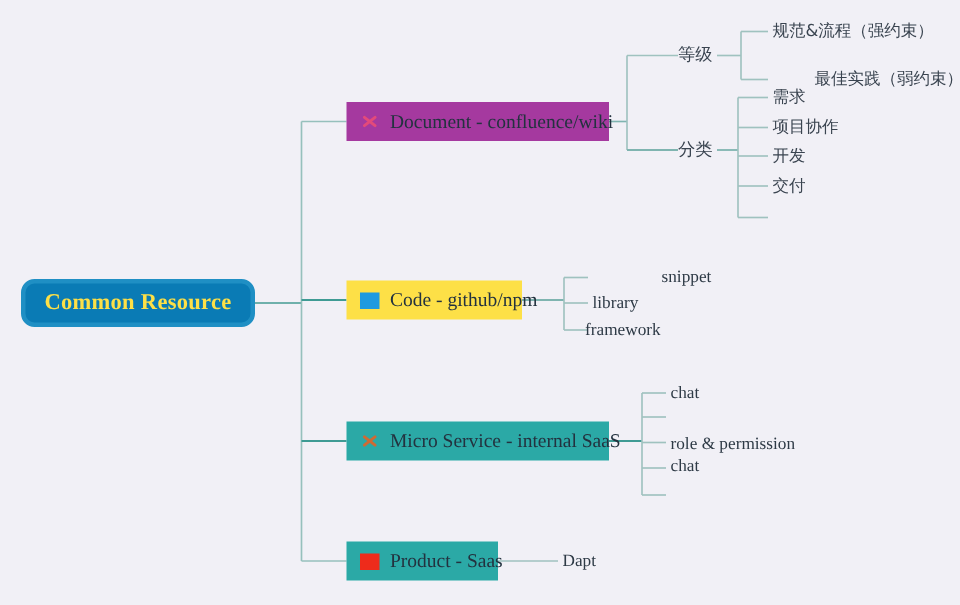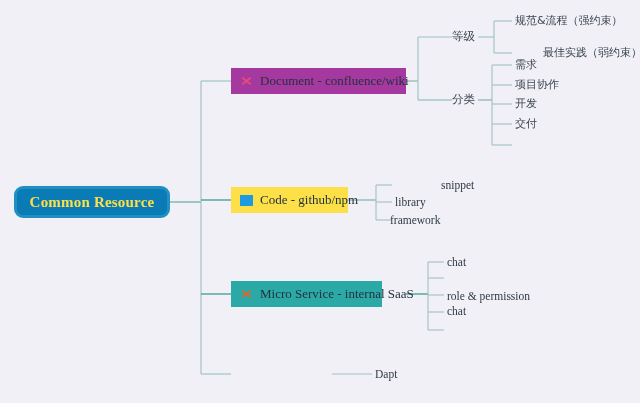--- a/index.html
+++ b/index.html
@@ -96,21 +96,21 @@
     left: 231px;
     top: 187px;
     width: 117px;
     background: #fde047;
   }
   #node-code .chip { background: #1e9ae0; }
 
   #node-micro {
     left: 231px;
     top: 281px;
-    width: 151px;
+    width: 175px;
     background: #2ba9a6;
   }
   #node-micro .glyph i { background: #cf6a33; }
 
   #node-product {
     left: 231px;
     top: 361px;
     width: 101px;
     background: #2ba9a6;
   }
@@ -204,20 +204,24 @@
   </div>
 
   <div class="node l1" id="node-micro">
     <span class="glyph">
         <i class="a"></i>
         <i class="b"></i>
       </span>
     <span>Micro Service - internal SaaS</span>
   </div>
 
+  <div class="node l1" id="node-product">
+    <span class="chip"></span>
+    <span>Product - Saas</span>
+  </div>
 
   <div class="leaf cn mid" style="left:452px; top:31px;">等级</div>
   <div class="leaf cn mid" style="left:452px; top:94px;">分类</div>
 
   <div class="leaf cn" style="left:515px; top:15px;">规范&amp;流程（强约束）</div>
   <div class="leaf cn" style="left:515px; top:47px;margin-left:28px;">最佳实践（弱约束）</div>
 
   <div class="leaf cn" style="left:515px; top:59px;">需求</div>
   <div class="leaf cn" style="left:515px; top:79px;">项目协作</div>
   <div class="leaf cn" style="left:515px; top:98px;">开发</div>

